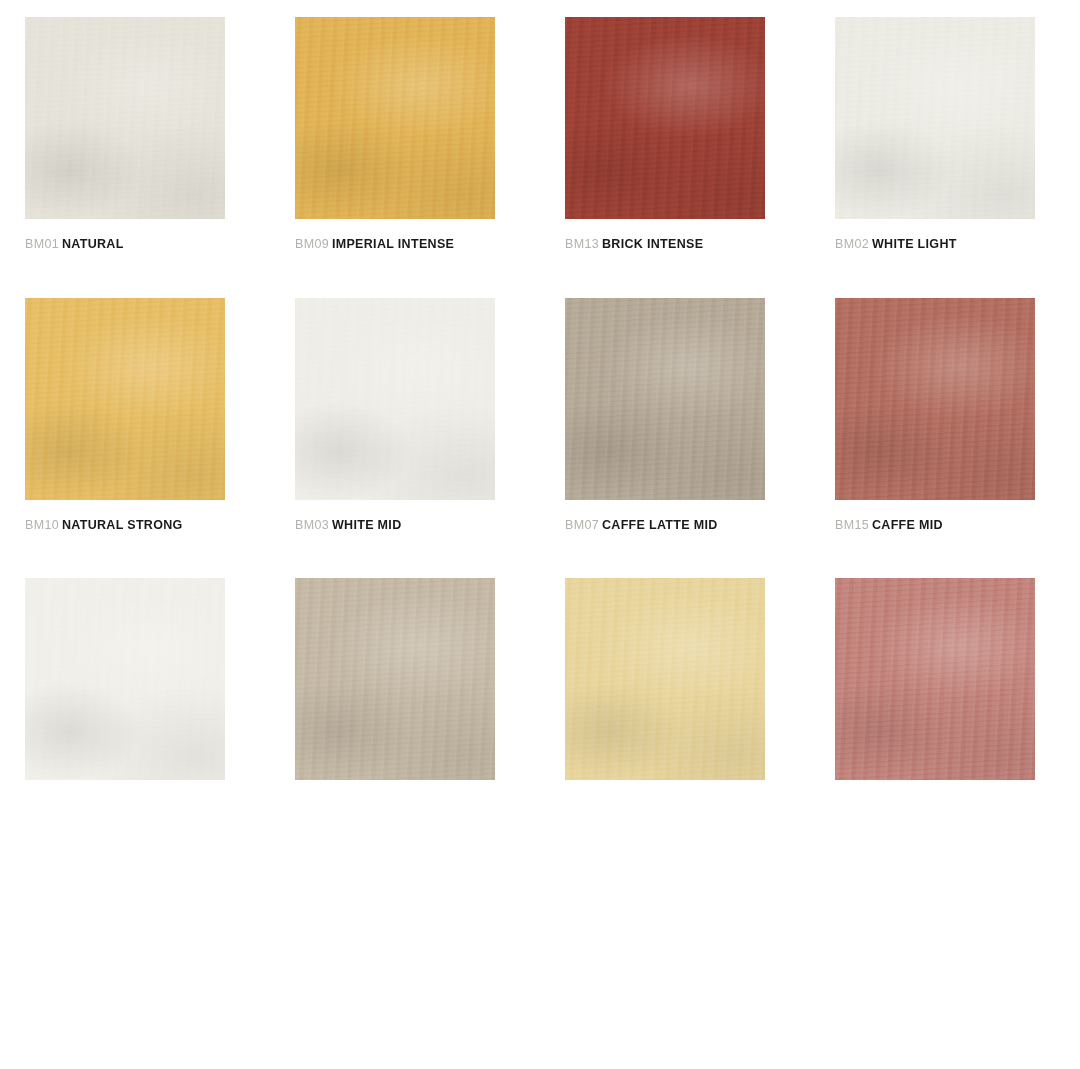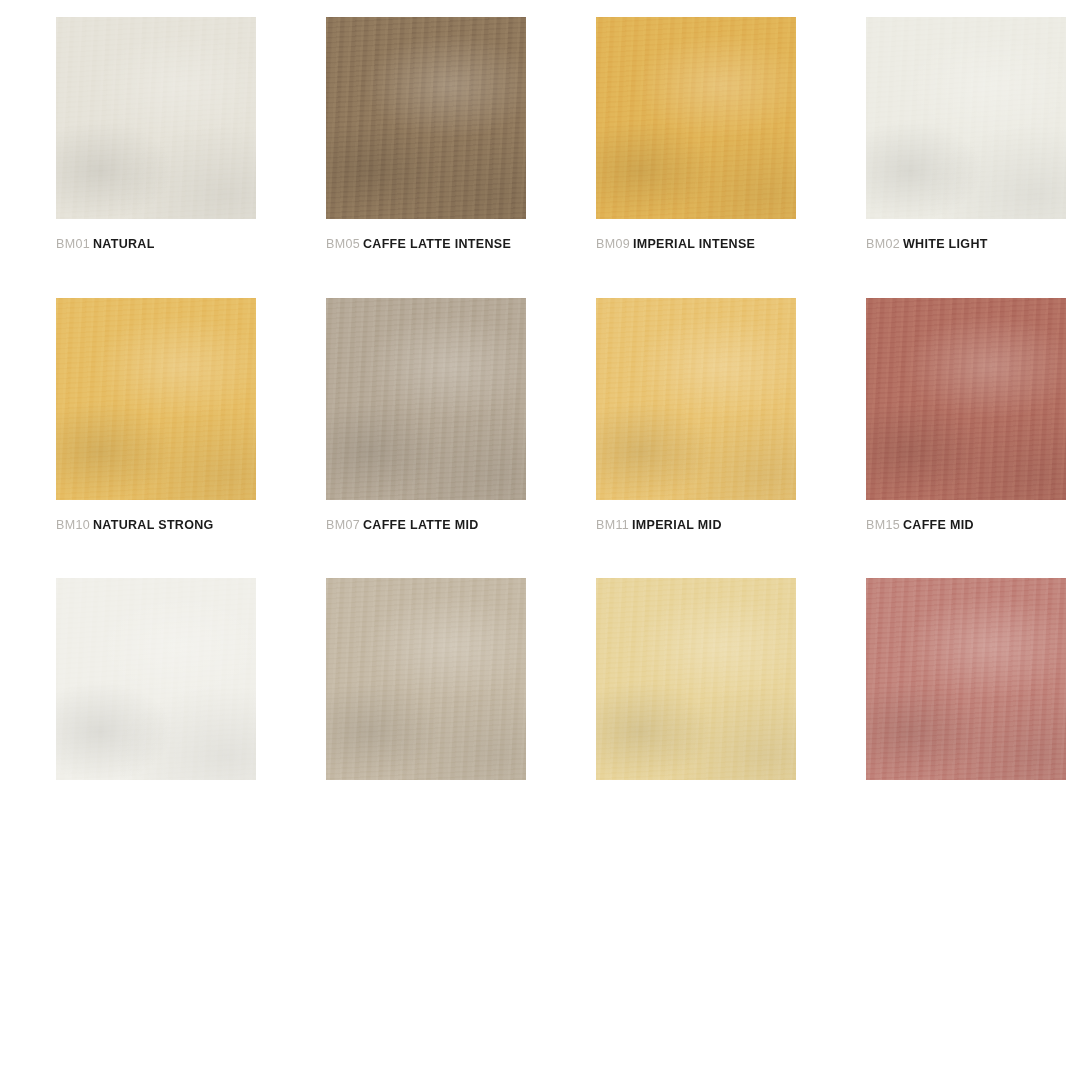--- a/index.html
+++ b/index.html
@@ -14,21 +14,21 @@
     font-family: "Liberation Sans", sans-serif;
     -webkit-font-smoothing: antialiased;
     overflow: hidden;
   }
   .palette-grid {
     display: grid;
     grid-template-columns: repeat(4, 200px);
     grid-template-rows: repeat(4, auto);
     column-gap: 70px;
     row-gap: 47px;
-    padding: 17px 0 0 56px;
+    padding: 17px 0 0 25px;
     box-sizing: border-box;
   }
   .swatch-cell {
     width: 200px;
     display: flex;
     flex-direction: column;
   }
   .swatch-chip {
     width: 200px;
     height: 202px;
@@ -91,42 +91,42 @@
 </style>
 </head>
 <body style="background: rgb(255, 255, 255);">
 
 <main class="palette-grid">
     <div class="swatch-cell">
       <div class="swatch-chip" style="background-color: rgb(229, 226, 216);"></div>
       <div class="swatch-label"><span class="swatch-code">BM01</span><span class="swatch-name">NATURAL</span></div>
     </div>
     <div class="swatch-cell">
-      <div class="swatch-chip" style="background-color: rgb(138, 115, 88);"></div>
-      <div class="swatch-label"><span class="swatch-code">BM05</span><span class="swatch-name">CAFFE LATTE INTENSE</span></div>
+      <div class="swatch-chip" style="background-color: rgb(224, 177, 83);"></div>
+      <div class="swatch-label"><span class="swatch-code">BM09</span><span class="swatch-name">IMPERIAL INTENSE</span></div>
     </div>
     <div class="swatch-cell">
-      <div class="swatch-chip" style="background-color: rgb(224, 177, 83);"></div>
-      <div class="swatch-label"><span class="swatch-code">BM09</span><span class="swatch-name">IMPERIAL INTENSE</span></div>
+      <div class="swatch-chip" style="background-color: rgb(153, 63, 52);"></div>
+      <div class="swatch-label"><span class="swatch-code">BM13</span><span class="swatch-name">BRICK INTENSE</span></div>
     </div>
     <div class="swatch-cell">
       <div class="swatch-chip" style="background-color: rgb(236, 235, 227);"></div>
       <div class="swatch-label"><span class="swatch-code">BM02</span><span class="swatch-name">WHITE LIGHT</span></div>
     </div>
     <div class="swatch-cell">
       <div class="swatch-chip" style="background-color: rgb(230, 188, 98);"></div>
       <div class="swatch-label"><span class="swatch-code">BM10</span><span class="swatch-name">NATURAL STRONG</span></div>
     </div>
     <div class="swatch-cell">
+      <div class="swatch-chip" style="background-color: rgb(238, 237, 231);"></div>
+      <div class="swatch-label"><span class="swatch-code">BM03</span><span class="swatch-name">WHITE MID</span></div>
+    </div>
+    <div class="swatch-cell">
       <div class="swatch-chip" style="background-color: rgb(179, 166, 148);"></div>
       <div class="swatch-label"><span class="swatch-code">BM07</span><span class="swatch-name">CAFFE LATTE MID</span></div>
-    </div>
-    <div class="swatch-cell">
-      <div class="swatch-chip" style="background-color: rgb(233, 195, 113);"></div>
-      <div class="swatch-label"><span class="swatch-code">BM11</span><span class="swatch-name">IMPERIAL MID</span></div>
     </div>
     <div class="swatch-cell">
       <div class="swatch-chip" style="background-color: rgb(176, 107, 94);"></div>
       <div class="swatch-label"><span class="swatch-code">BM15</span><span class="swatch-name">CAFFE MID</span></div>
     </div>
     <div class="swatch-cell">
       <div class="swatch-chip" style="background-color: rgb(240, 239, 233);"></div>
     </div>
     <div class="swatch-cell">
       <div class="swatch-chip" style="background-color: rgb(195, 183, 163);"></div>

